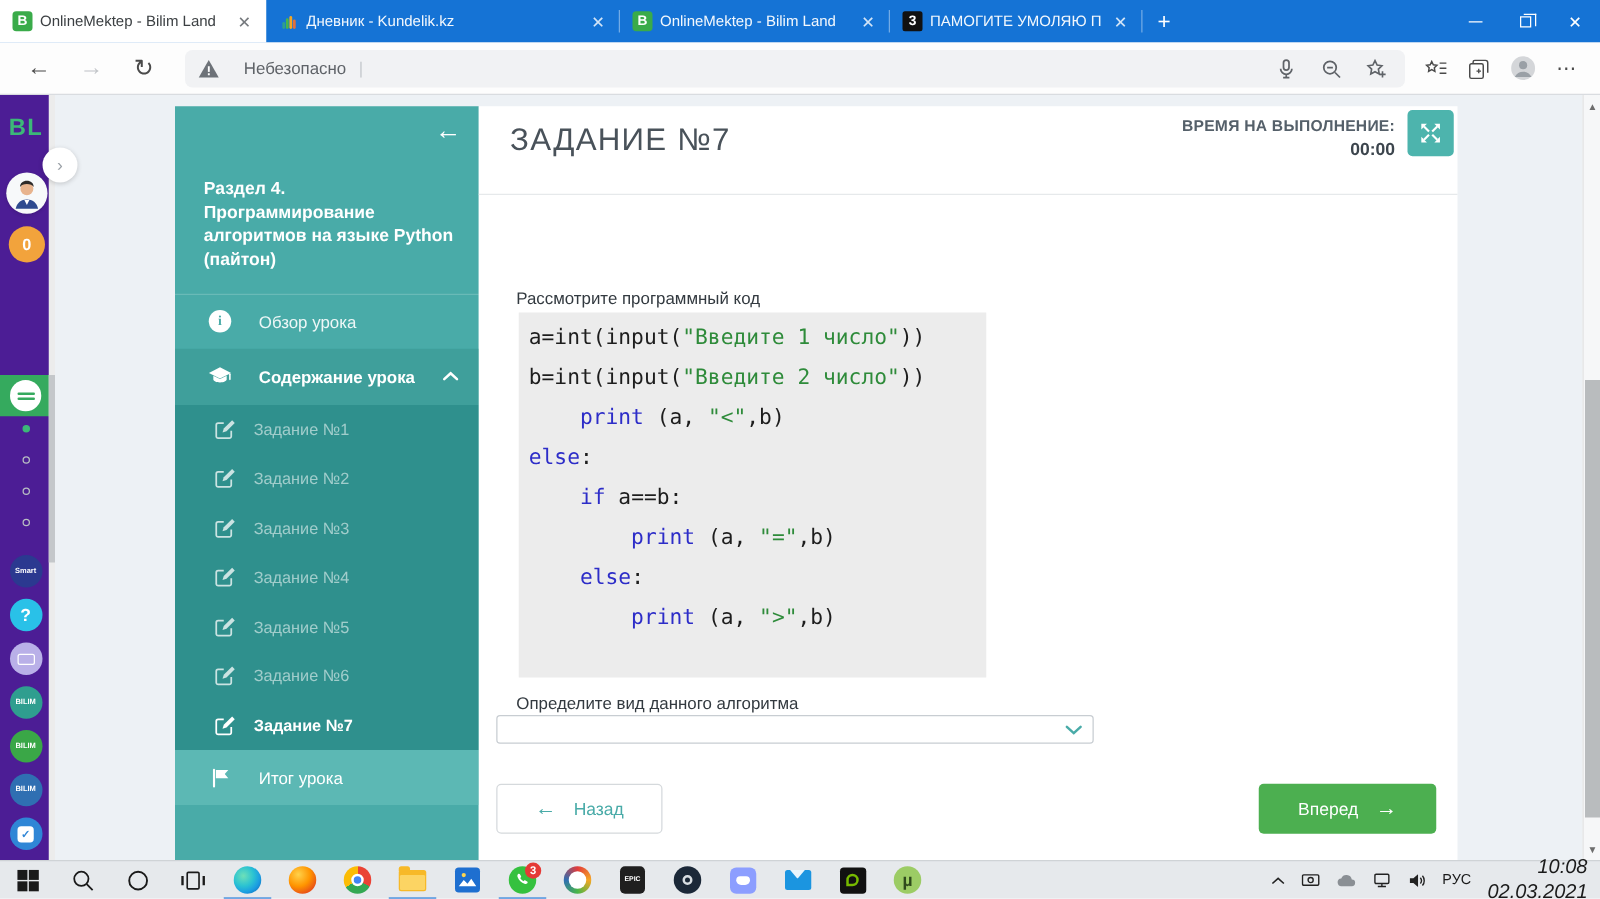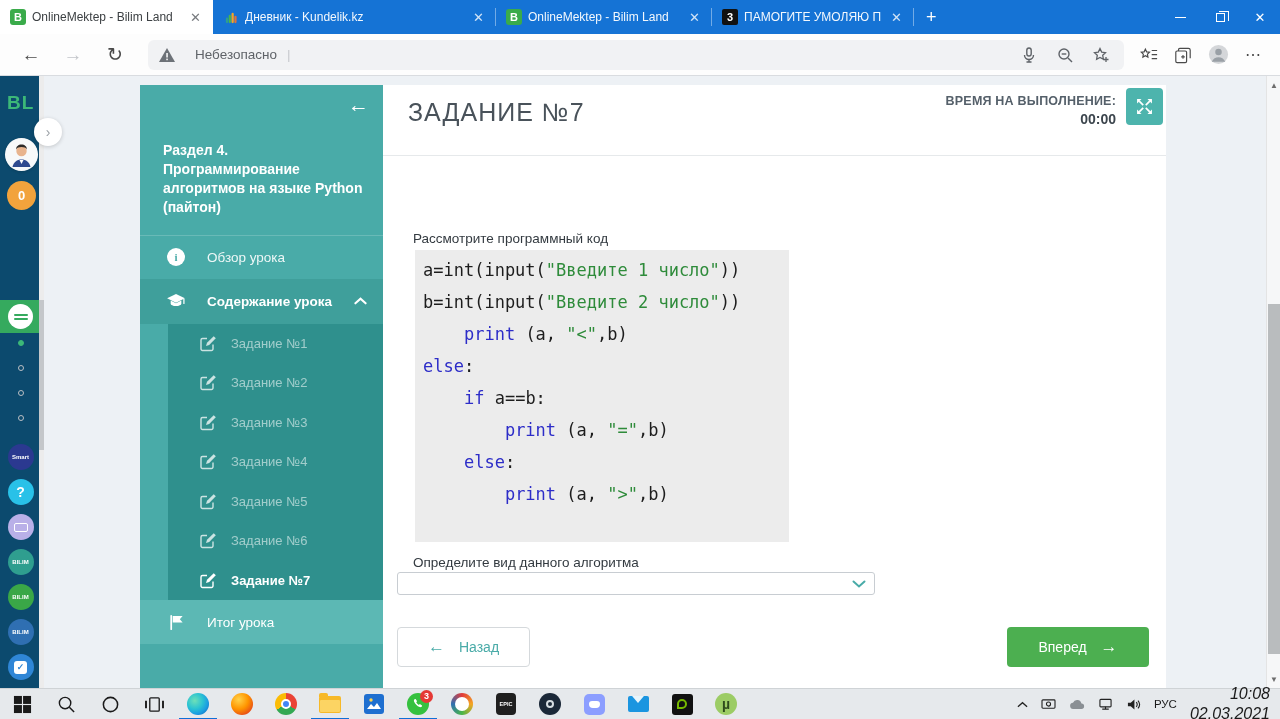--- a/index.html
+++ b/index.html
@@ -33,21 +33,21 @@
   .addressbar { flex:1; height:30px; background:#f1f2f4; border-radius:6px; margin:0 8px 0 12px; display:flex; align-items:center; padding:0 10px; font-size:13.5px; color:#5f6368; }
   .sec-sep { margin:0 10px; color:#c6c9cd; }
   .url { font-size:14px; white-space:nowrap; overflow:hidden; }
   .url .host { color:#1f2125; font-weight:bold; }
   .ab-icons { margin-left:auto; display:flex; align-items:center; gap:18px; padding-right:4px; }
   .tb-right { display:flex; align-items:center; gap:16px; padding:0 8px; color:#4a4a4a; }
   .icon16 { width:18px; height:18px; display:inline-flex; }
   .dots { font-size:16px; color:#4a4a4a; letter-spacing:1px; }
 
   
-  .leftrail { position:absolute; left:0; top:76px; bottom:31px; width:44px; background:#0c4a6e; }
+  .leftrail { position:absolute; left:0; top:76px; bottom:31px; width:44px; background:#4c1d95; }
   .rail-scroll { position:absolute; right:0; top:0; bottom:0; width:5px; background:#ececec; }
   .rail-thumb { position:absolute; right:0; top:224px; width:5px; height:150px; background:#c4c7ca; }
   .bl-logo { position:absolute; left:7px; top:16px; font-size:19px; font-weight:bold; color:#3cb878; letter-spacing:1px; }
   .rail-expand { position:absolute; left:34px; top:42px; width:28px; height:28px; background:#fff; border-radius:50%; box-shadow:0 1px 4px rgba(0,0,0,.18); display:flex; align-items:center; justify-content:center; color:#9aa0a6; font-size:14px; z-index:3; }
   .rail-avatar { position:absolute; left:5px; top:62px; width:33px; height:33px; border-radius:50%; background:#f4f6f8; box-shadow:0 1px 3px rgba(0,0,0,.15); overflow:hidden; }
   .rail-badge { position:absolute; left:7px; top:105px; width:29px; height:29px; border-radius:50%; background:#f2a33c; color:#fff; font-weight:bold; font-size:13px; display:flex; align-items:center; justify-content:center; }
   .rail-banner { position:absolute; left:0; top:224px; width:41px; height:33px; background:#35aa5e; display:flex; align-items:center; justify-content:center; }
   .rail-banner .logo-circle { width:25px; height:25px; background:#fff; border-radius:50%; display:flex; flex-direction:column; align-items:center; justify-content:center; gap:2px; }
   .rail-banner .logo-circle i { display:block; width:14px; height:2px; background:#35aa5e; border-radius:1px; }
   .rail-dots { position:absolute; left:0; top:264px; width:41px; display:flex; flex-direction:column; align-items:center; gap:19px; }
@@ -68,21 +68,21 @@
   
   .sidebar { position:absolute; left:140px; top:85px; bottom:31px; width:243px; background:#49aba8; color:#fff; }
   .sb-back { position:absolute; right:14px; top:8px; font-size:21px; font-weight:bold; color:#fff; }
   .sb-title { padding:56px 20px 18px 23px; font-size:14px; font-weight:bold; line-height:1.35; border-bottom:1px solid rgba(255,255,255,.18); }
   .sb-row { display:flex; align-items:center; height:43px; padding:0 16px 0 25px; font-size:13.5px; }
   .sb-row .sb-ic { width:22px; height:22px; margin-right:20px; display:flex; align-items:center; justify-content:center; flex:none; }
   .sb-overview { color:rgba(255,255,255,.9); }
   .info-ic { width:18px; height:18px; border-radius:50%; background:#fff; color:#49aba8; font-size:11px; font-weight:bold; display:flex; align-items:center; justify-content:center; font-family:"Liberation Serif", serif; }
   .sb-contents { background:#3f9f9b; font-weight:bold; height:45px; }
   .sb-contents .chev { margin-left:auto; }
-  .sb-tasks { background:#2f908d;margin-left:28px; }
+  .sb-tasks { background:#2f908d; }
   .sb-task { display:flex; align-items:center; height:39.5px; padding-left:32px; font-size:13px; color:rgba(255,255,255,.55); }
   .sb-task .t-ic { width:17px; height:17px; margin-right:14px; opacity:.75; }
   .sb-task.active { color:#fff; font-weight:bold; }
   .sb-task.active .t-ic { opacity:1; }
   .sb-summary { background:#5cb8b4; height:44px; font-size:13.5px; }
 
   
   .card { position:absolute; left:383px; top:85px; bottom:31px; width:783px; background:#fff; }
   .card-h-title { position:absolute; left:25px; top:13px; font-size:25px; letter-spacing:1px; color:#49525a; }
   .timer { position:absolute; right:50px; top:9px; text-align:right; }

